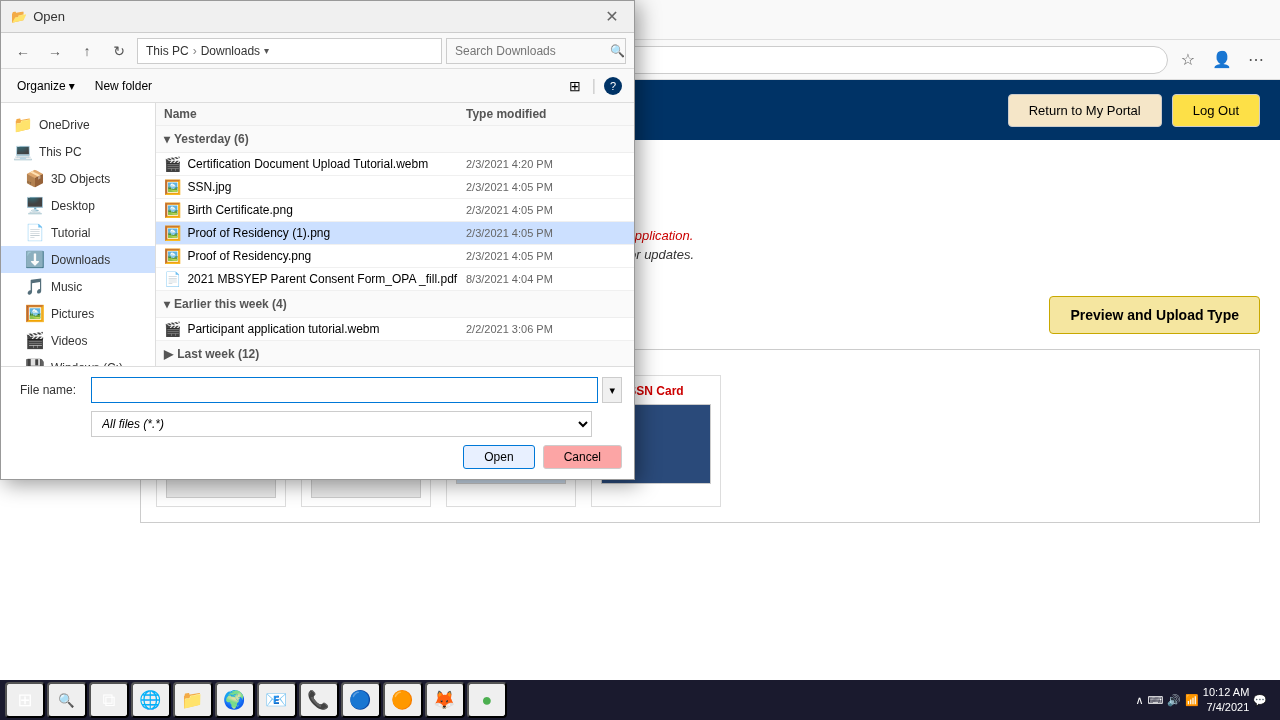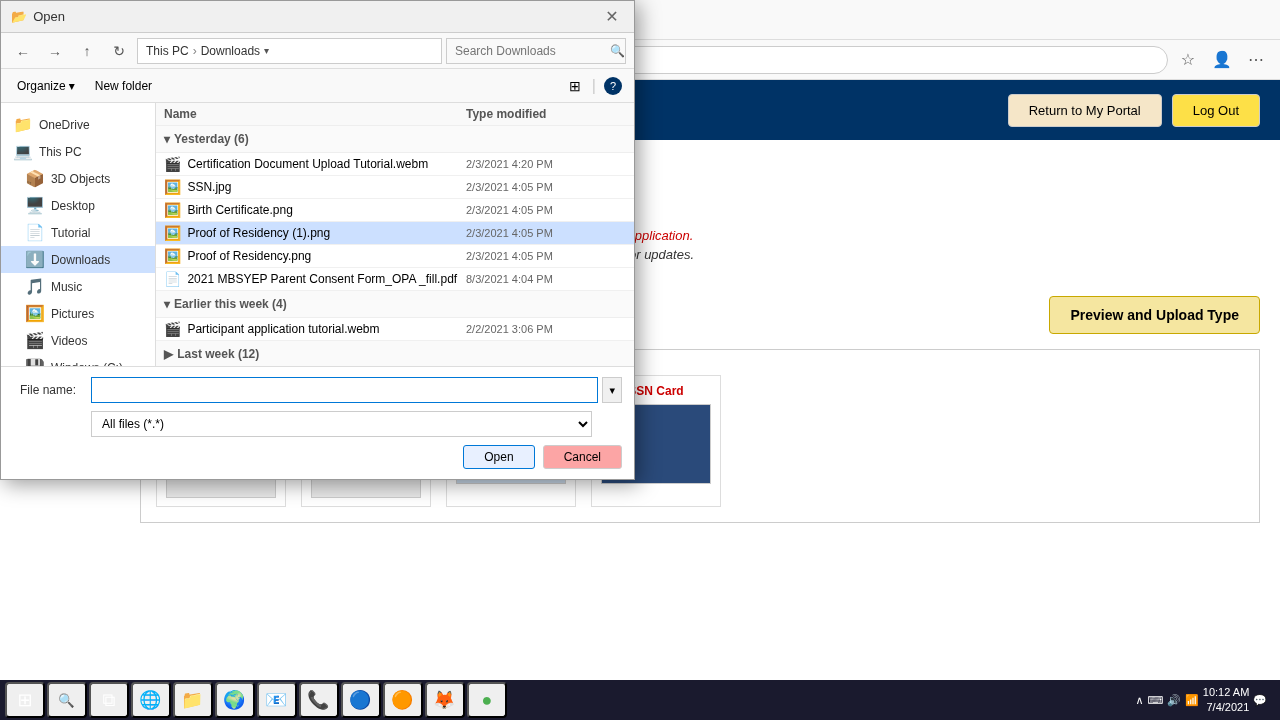--- a/index.html
+++ b/index.html
@@ -185,21 +185,21 @@
     
     .dialog-bottom {
       border-top: 1px solid #ddd; padding: 10px 12px;
     }
     .filename-row {
       display: flex; align-items: center; gap: 8px; margin-bottom: 8px;
     }
     .filename-label { font-size: 12px; color: #333; min-width: 70px; text-align: center; }
     .filename-input-wrap { display: flex; flex: 1; gap: 4px; }
     .filename-input {
-      flex: 1; height: 26px; border: 1px solid #0078d7; padding: 0 6px; font-size: 12px; outline: none;
+      flex: 1; height: 26px; border: 1px solid #0078d7; padding: 0 6px; font-size: 12px; outline: none; font-style: italic;
     }
     .filetype-select {
       height: 26px; padding: 0 6px; font-size: 12px; border: 1px solid #ccc;
       background: white; width: 130px;
     }
     .dialog-actions {
       display: flex; justify-content: flex-end; gap: 8px;
     }
     .dialog-btn {
       padding: 4px 20px; font-size: 12px; border: 1px solid #ccc;

